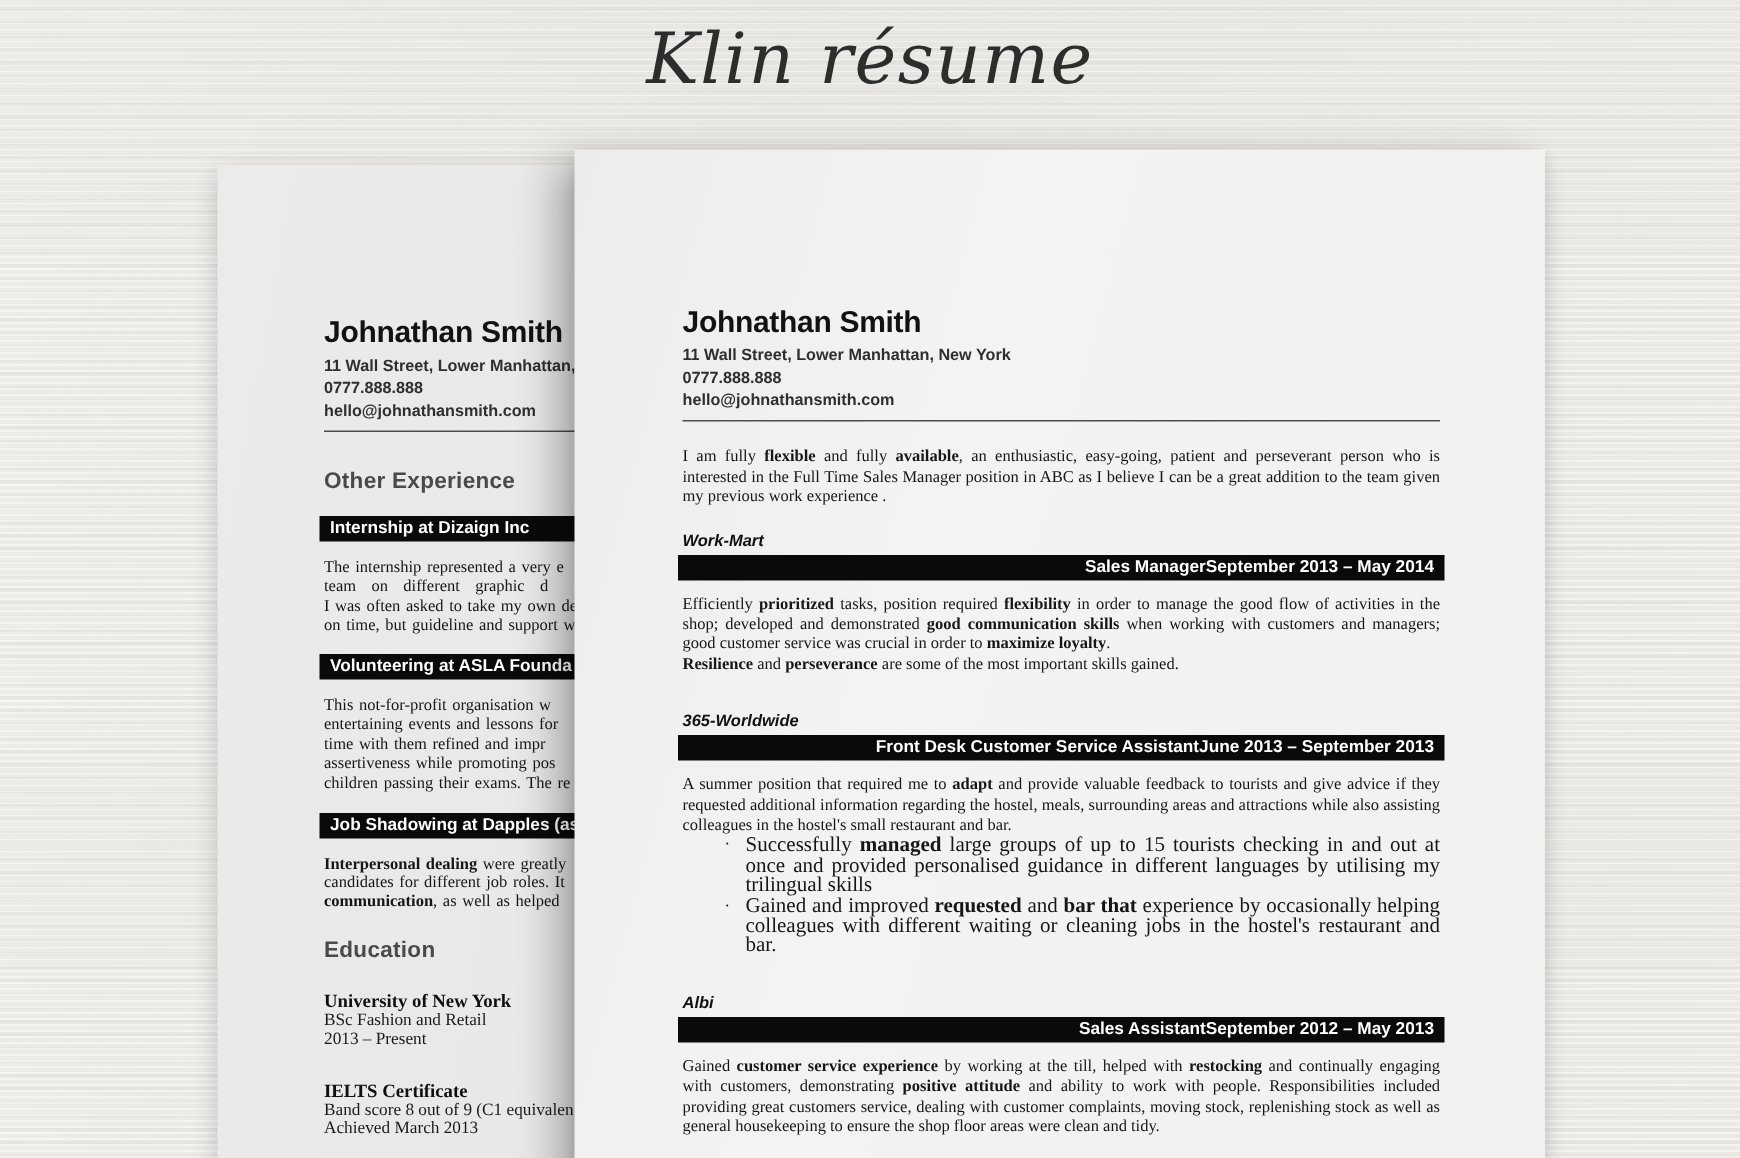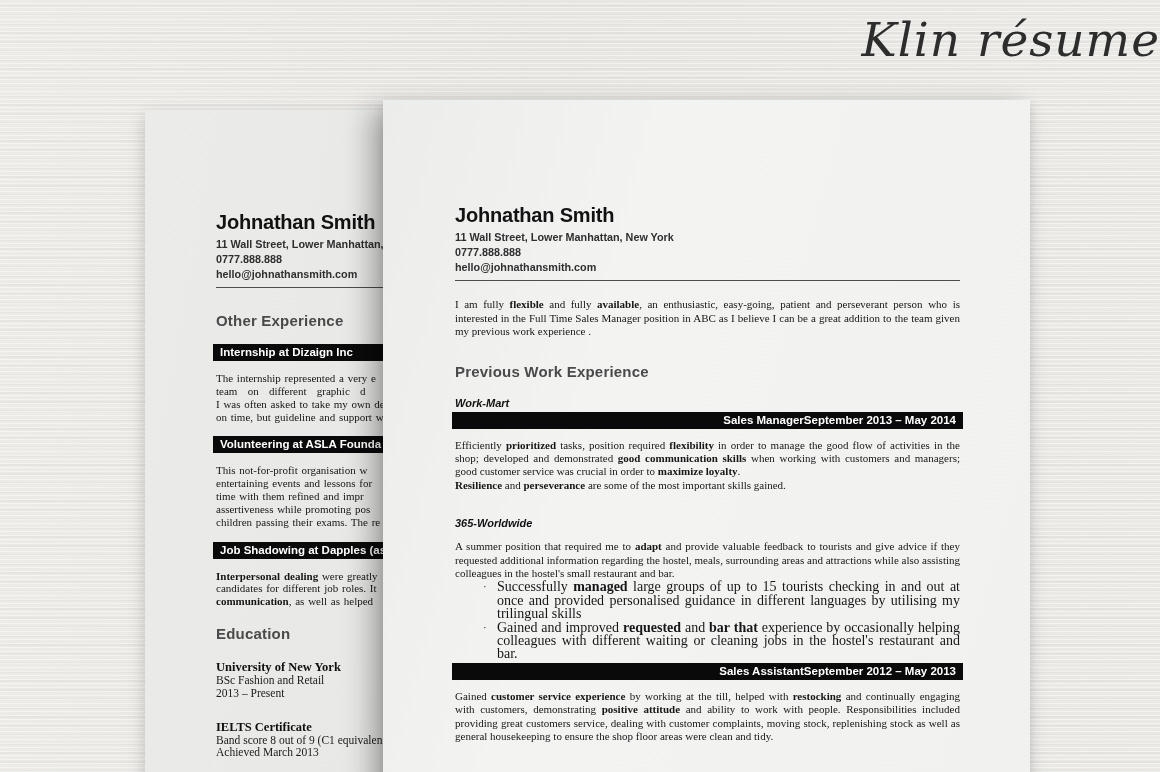--- a/index.html
+++ b/index.html
@@ -6,21 +6,21 @@
   body{
     position:relative;
     background-color:#e9e8e5;
     background-image:
       repeating-linear-gradient(0deg, rgba(255,255,255,.45) 0 1px, rgba(255,255,255,0) 1px 4px),
       repeating-linear-gradient(0deg, rgba(176,174,168,.10) 0 2px, rgba(176,174,168,0) 2px 9px),
       linear-gradient(90deg,#ecebe8 0%,#e7e6e3 45%,#eae9e6 100%);
     font-family:"Liberation Sans",sans-serif;
   }
   .art-title{
-    position:absolute;top:14px;left:0;width:100%;text-align:right;
+    position:absolute;top:14px;left:0;width:100%;text-align:center;
     font-family:"DejaVu Serif",serif;font-style:italic;font-weight:400;
     font-size:47px;line-height:52px;color:#2d2d2d;letter-spacing:1px;margin:0;
   }
   .page{position:absolute;box-sizing:border-box;}
   .page-back{
     left:145px;top:110px;width:502px;height:700px;
     background:linear-gradient(100deg,#ebebe9 0%,#e8e8e6 55%,#dddddb 100%);
     box-shadow:0 6px 16px rgba(0,0,0,.20);
     padding:101px 0 0 71px;
     z-index:1;
@@ -131,38 +131,42 @@
   <div class="person-name">Johnathan Smith</div>
   <div class="contact">
     <div>11 Wall Street, Lower Manhattan, New York</div>
     <div>0777.888.888</div>
     <div>hello@johnathansmith.com</div>
   </div>
   <hr class="rule">
 
   <div class="serif para" style="margin-top:17px;"><span>I am fully </span><b>flexible</b><span> and fully </span><b>available</b><span>, an enthusiastic, easy-going, patient and perseverant person who is interested in the Full Time Sales Manager position in ABC as I believe I can be a great addition to the team given my previous work experience .</span></div>
 
-  <div class="h2" style="margin-top:24px;">Previous Work Experience</div>
 
   <div class="company" style="margin-top:16px;">Work-Mart</div>
   <div class="bar">
     <span>Sales Manager</span>
     <span>September 2013 – May 2014</span>
   </div>
   <div class="serif para" style="margin-top:10px;"><span>Efficiently </span><b>prioritized</b><span> tasks, position required </span><b>flexibility</b><span> in order to manage the good flow of activities in the shop; developed and demonstrated </span><b>good communication skills</b><span> when working with customers and managers; good customer service was crucial in order to </span><b>maximize loyalty</b><span>.</span><br><b>Resilience</b><span> and </span><b>perseverance</b><span> are some of the most important skills gained.</span></div>
 
   <div class="company" style="margin-top:25px;">365-Worldwide</div>
+  <div class="bar">
+    <span>Front Desk Customer Service Assistant</span>
+    <span>June 2013 – September 2013</span>
+  </div>
   <div class="serif para" style="margin-top:10px;"><span>A summer position that required me to </span><b>adapt</b><span> and provide valuable feedback to tourists and give advice if they requested additional information regarding the hostel, meals, surrounding areas and attractions while also assisting colleagues in the hostel's small restaurant and bar.</span></div>
   <div class="serif bullet">
     <span class="dot">·</span>
     <div class="btext"><span>Successfully </span><b>managed</b><span> large groups of up to 15 tourists checking in and out at once and provided personalised guidance in different languages by utilising my trilingual skills</span></div>
   </div>
   <div class="serif bullet">
     <span class="dot">·</span>
     <div class="btext"><span>Gained and improved </span><b>requested</b><span> and </span><b>bar that</b><span> experience by occasionally helping colleagues with different waiting or cleaning jobs in the hostel's restaurant and bar.</span></div>
   </div>
 
+  <div class="company" style="margin-top:25px;">Albi</div>
   <div class="bar">
     <span>Sales Assistant</span>
     <span>September 2012 – May 2013</span>
   </div>
   <div class="serif para" style="margin-top:10px;"><span>Gained </span><b>customer service experience</b><span> by working at the till, helped with </span><b>restocking</b><span> and continually engaging with customers, demonstrating </span><b>positive attitude</b><span> and ability to work with people. Responsibilities included providing great customers service, dealing with customer complaints, moving stock, replenishing stock as well as general housekeeping to ensure the shop floor areas were clean and tidy.</span></div>
 </div>
 
 </body></html>

